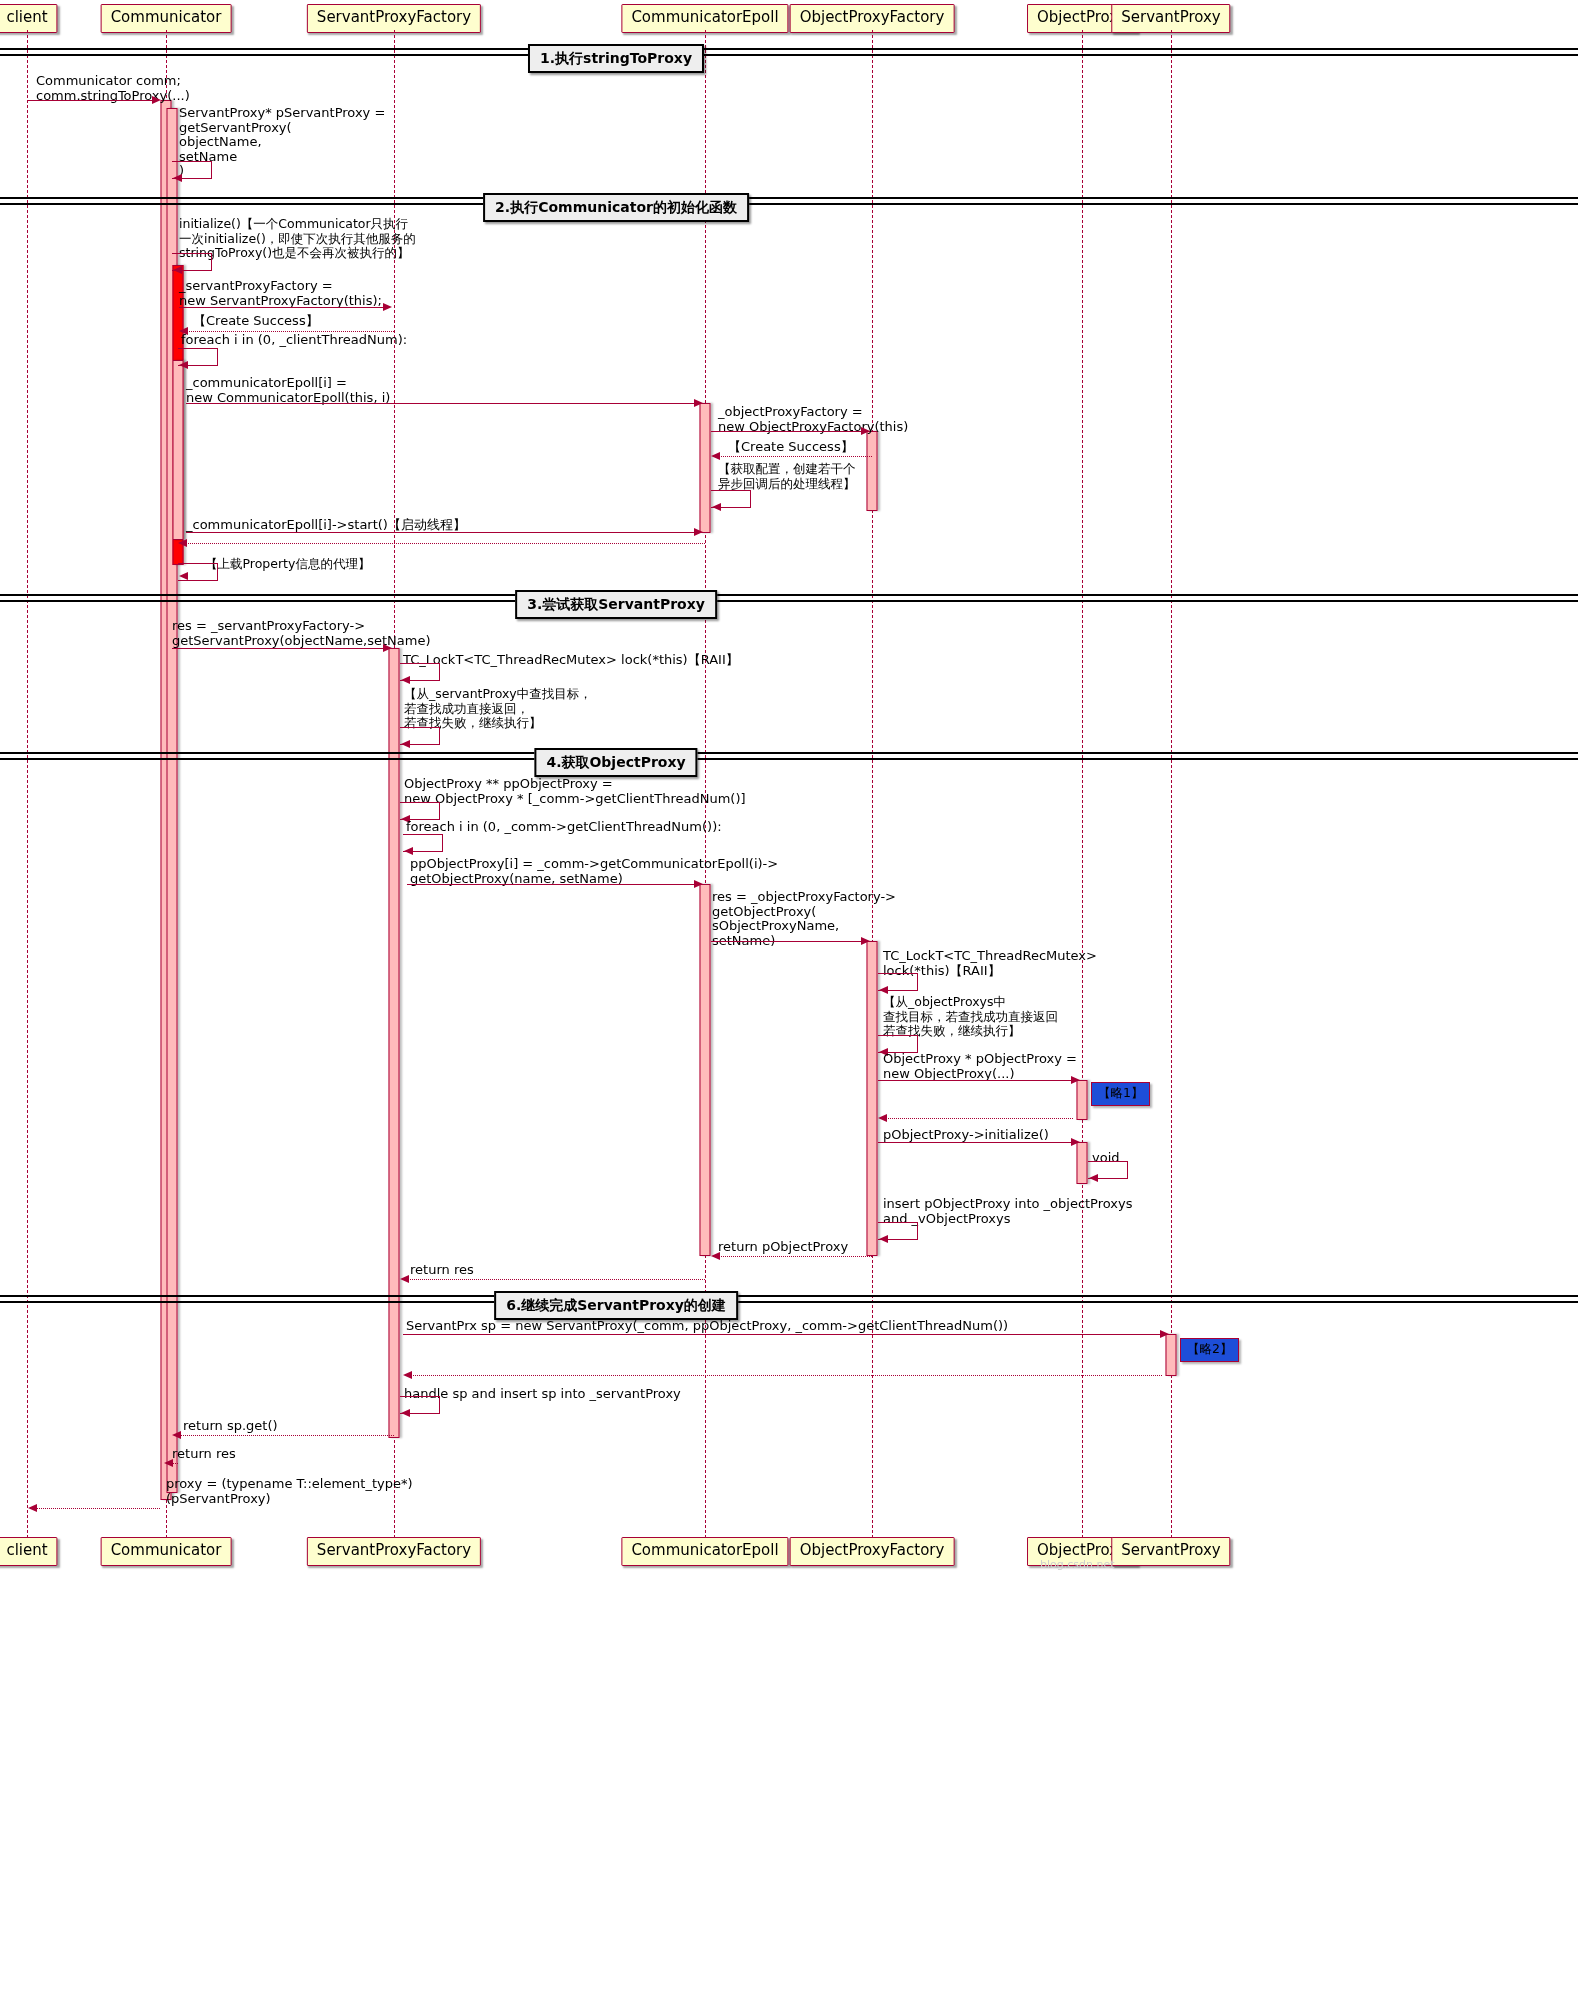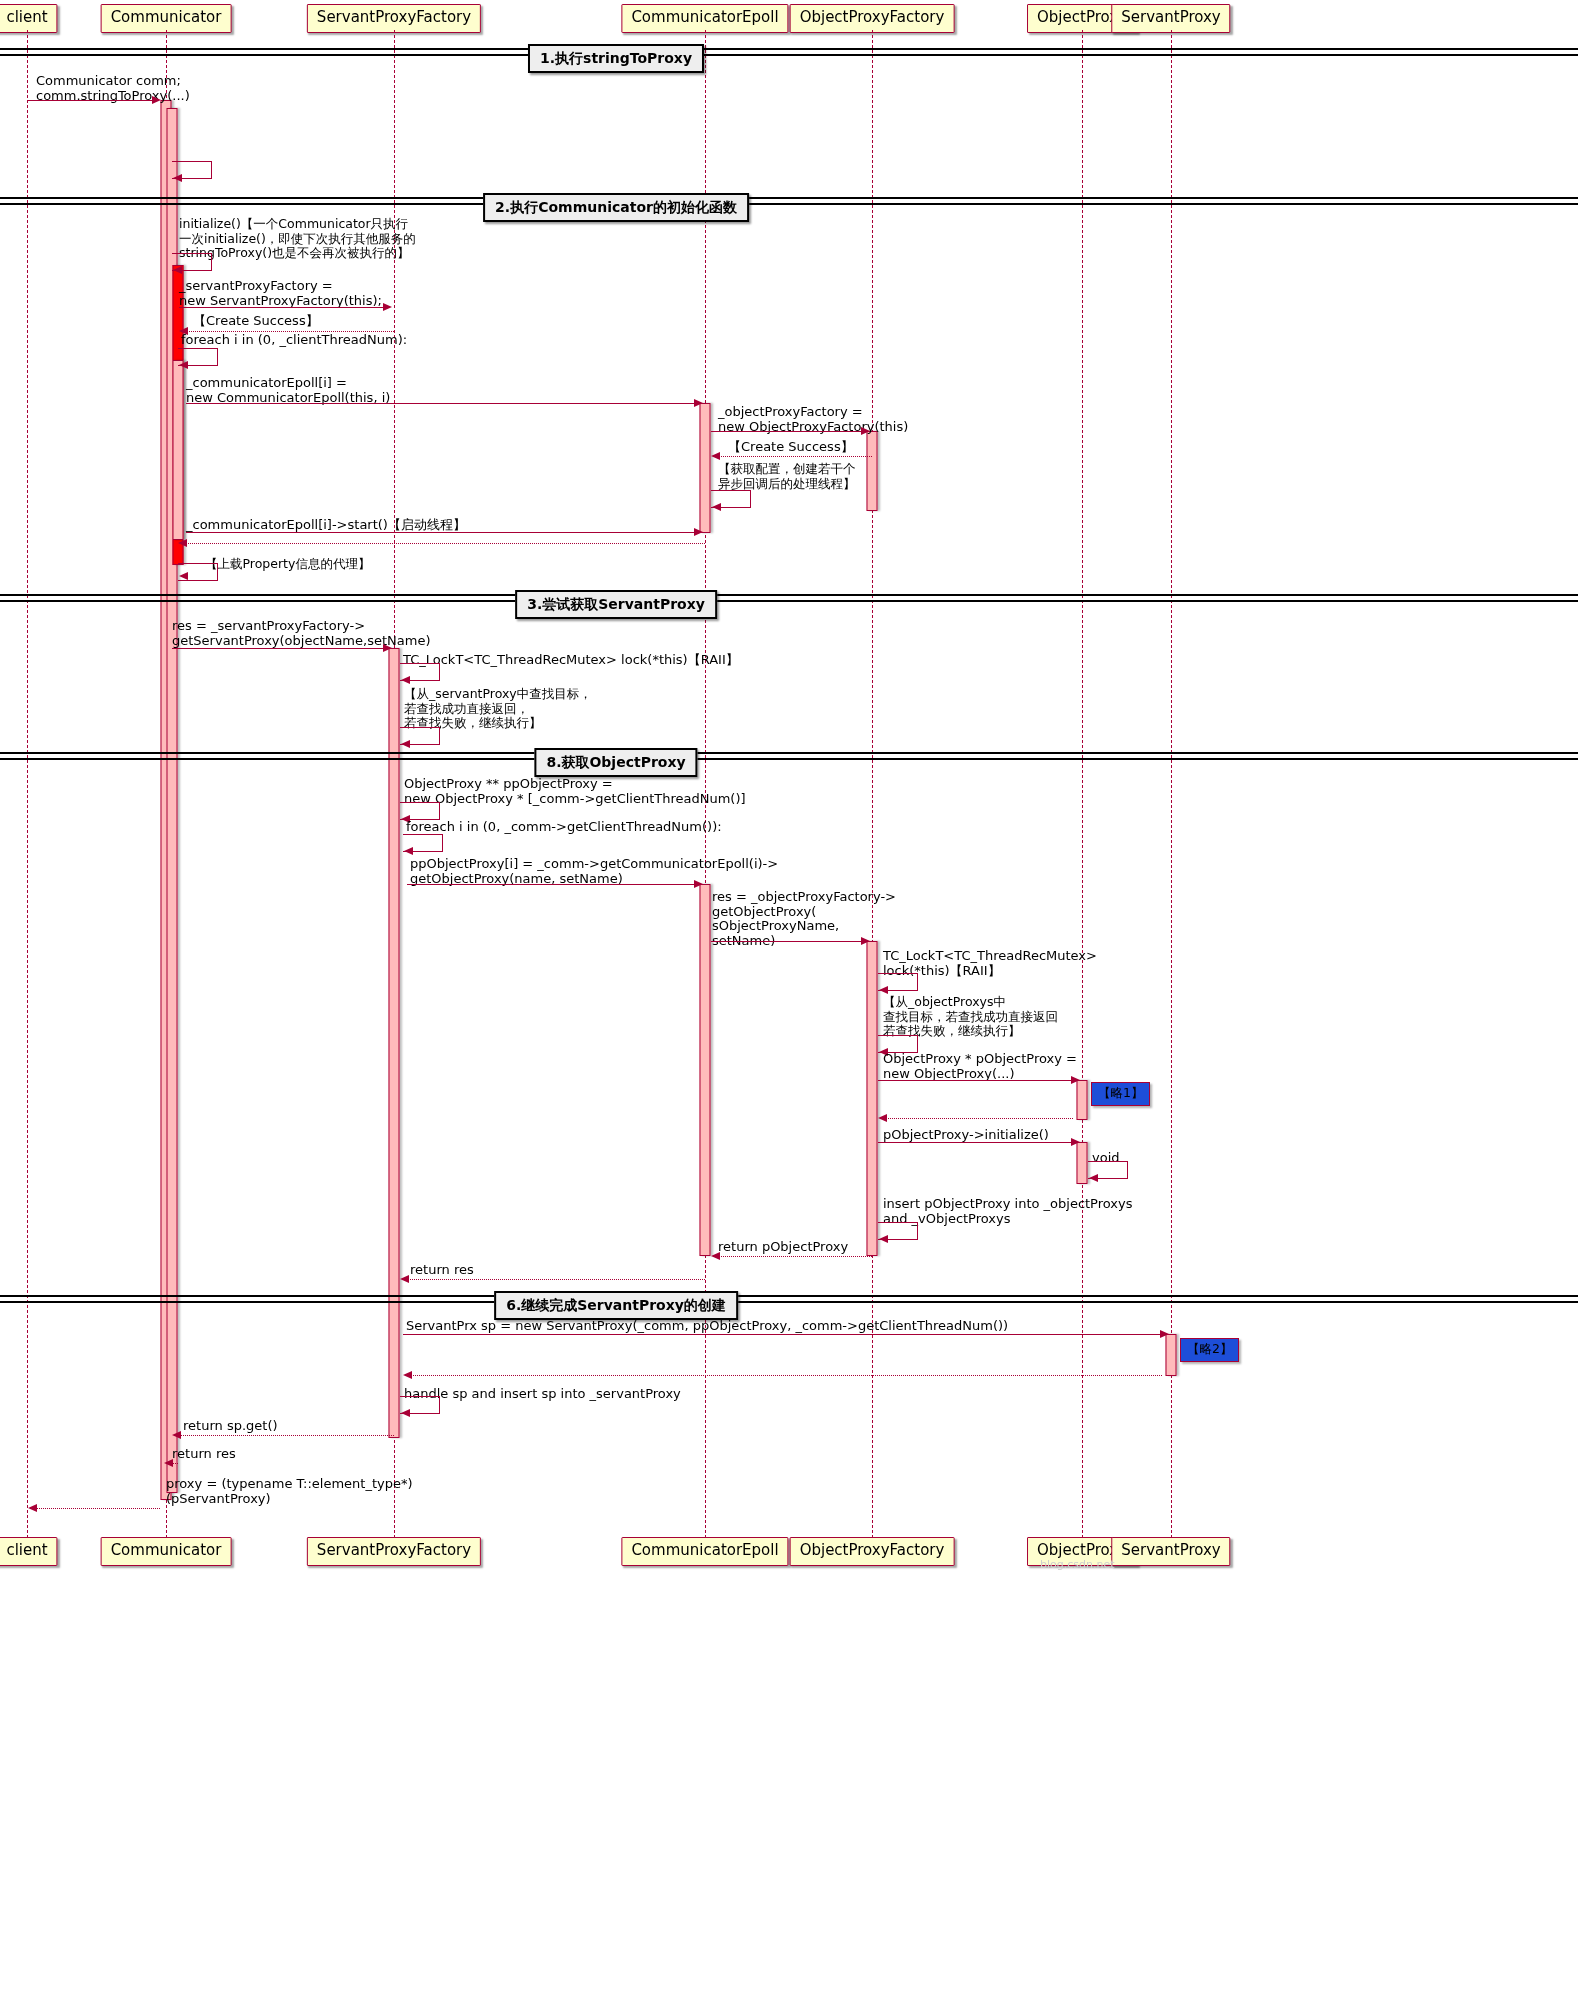--- a/index.html
+++ b/index.html
@@ -188,33 +188,38 @@
   <div class="divider" style="top:594px;">
     <div class="bar-top"></div>
       <div class="bar-bot"></div>
   </div>
   <div class="divider-label" style="left:616px; top:590px;">3.尝试获取ServantProxy</div>
 
   <div class="divider" style="top:752px;">
     <div class="bar-top"></div>
       <div class="bar-bot"></div>
   </div>
-  <div class="divider-label" style="left:616px; top:748px;">8.获取ObjectProxy</div>
+  <div class="divider-label" style="left:616px; top:748px;">4.获取ObjectProxy</div>
 
   <div class="divider" style="top:1295px;">
     <div class="bar-top"></div>
       <div class="bar-bot"></div>
   </div>
   <div class="divider-label" style="left:616px; top:1291px;">6.继续完成ServantProxy的创建</div>
 
   <div class="msgtext" style="left:36px; top:74px;">Communicator comm;
 comm.stringToProxy(...)</div>
   <div class="msgline" style="left:28px; top:100px; width:126px;"></div>
   <div class="arrowhead right" style="left:152px; top:96px;"></div>
 
+  <div class="msgtext" style="left:179px; top:106px;">ServantProxy* pServantProxy =
+getServantProxy(
+objectName,
+setName
+)</div>
   <div class="selfmsg" style="left:172px; top:161px;"></div>
   <div class="arrowhead left" style="left:173px; top:174px;"></div>
 
   <div class="msgtext cn" style="left:179px; top:217px;">initialize()【一个Communicator只执行
 一次initialize()，即使下次执行其他服务的
 stringToProxy()也是不会再次被执行的】</div>
   <div class="selfmsg" style="left:172px; top:253px;"></div>
   <div class="arrowhead left" style="left:173px; top:266px;"></div>
 
   <div class="msgtext" style="left:179px; top:279px;">_servantProxyFactory =

